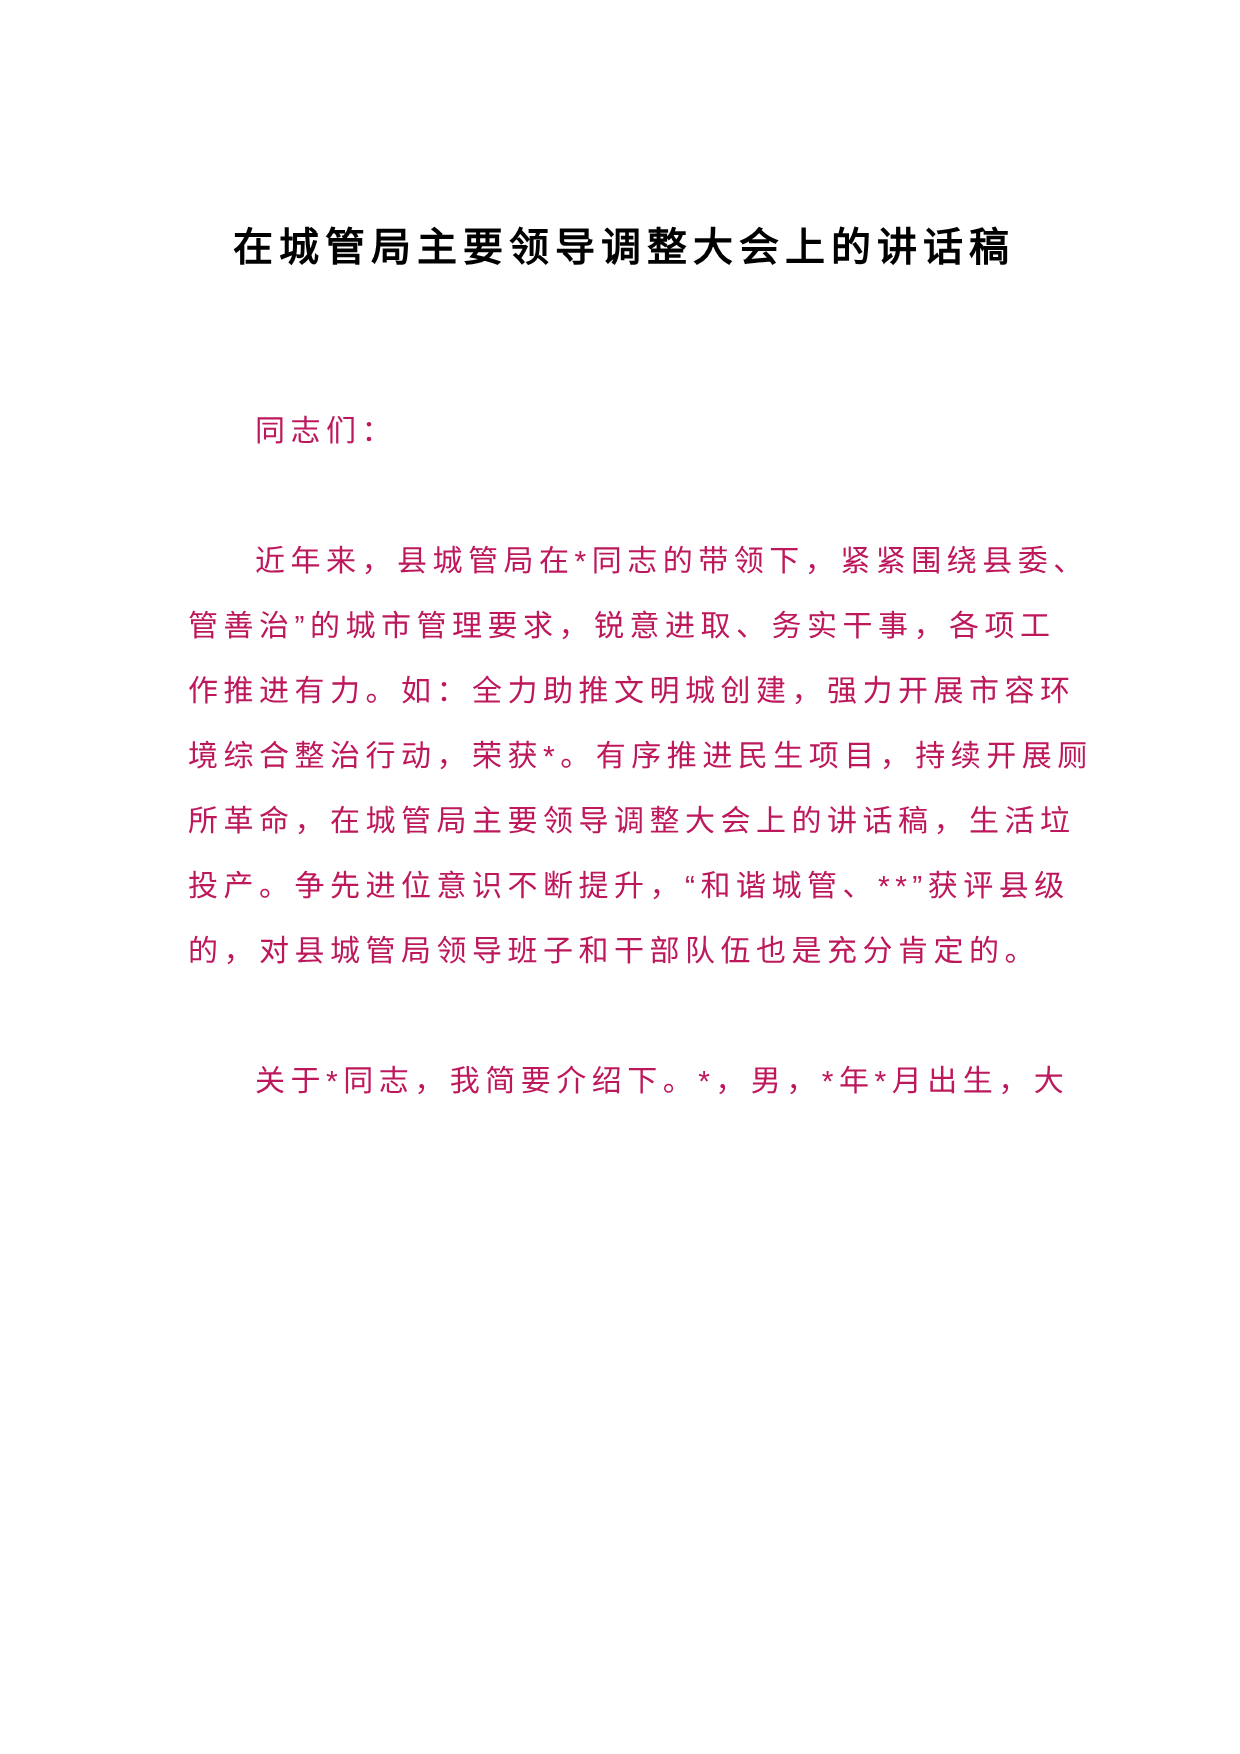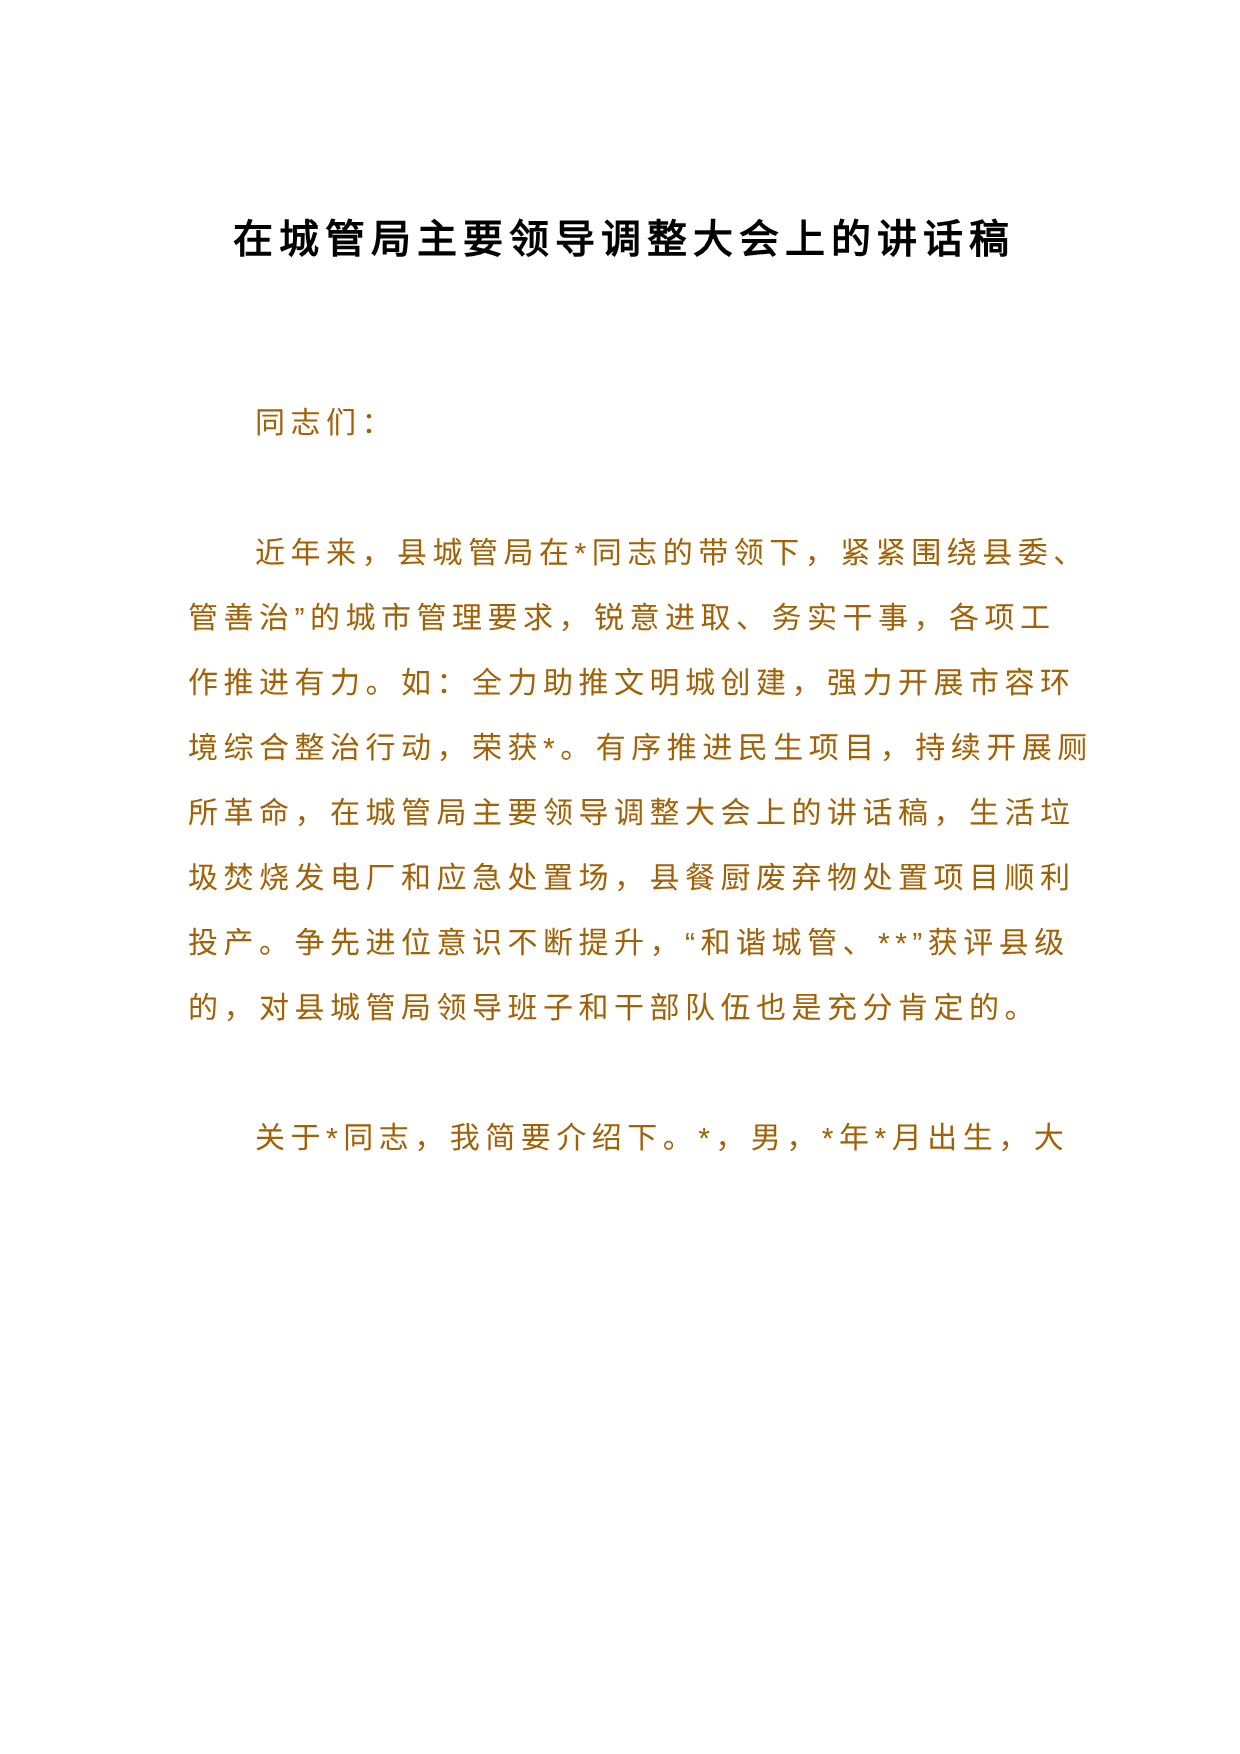--- a/index.html
+++ b/index.html
@@ -13,35 +13,35 @@
     height: 1754px;
     margin: 0 auto;
     background: #ffffff;
     color: #000000;
     box-sizing: border-box;
     padding: 205px 180px 0 188px;
     overflow: hidden;
     font-family: "Liberation Sans", sans-serif;
   }
   .doc-title {
-    margin: 8px;
+    margin: 16px;
     font-size: 40px;
     line-height: 52px;
     font-weight: 700;
     text-align: center;
     letter-spacing: 6px;
     white-space: nowrap;
     color: #000000;
   }
   .doc-body {
     margin-top: 125px;
     font-size: 30px;
     font-weight: 400;
     letter-spacing: 5.5px;
-    color: #a16207;
+    color: #be185d;
   }
   .para {
     margin: 0 0 65px 0;
     padding: 0;
   }
   .para:last-child {
     margin-bottom: 0;
   }
   .line {
     height: 65px;
@@ -60,21 +60,20 @@
   <div class="doc-body">
       <div class="para">
         <div class="line first">同志们：</div>
       </div>
       <div class="para">
         <div class="line first">近年来，县城管局在*同志的带领下，紧紧围绕县委、</div>
         <div class="line">管善治”的城市管理要求，锐意进取、务实干事，各项工</div>
         <div class="line">作推进有力。如：全力助推文明城创建，强力开展市容环</div>
         <div class="line">境综合整治行动，荣获*。有序推进民生项目，持续开展厕</div>
         <div class="line">所革命，在城管局主要领导调整大会上的讲话稿，生活垃</div>
-        <div class="line">圾焚烧发电厂和应急处置场，县餐厨废弃物处置项目顺利</div>
         <div class="line">投产。争先进位意识不断提升，“和谐城管、**”获评县级</div>
         <div class="line">的，对县城管局领导班子和干部队伍也是充分肯定的。</div>
       </div>
       <div class="para">
         <div class="line first">关于*同志，我简要介绍下。*，男，*年*月出生，大</div>
       </div>
     </div>
 </div>
 
 </body></html>

